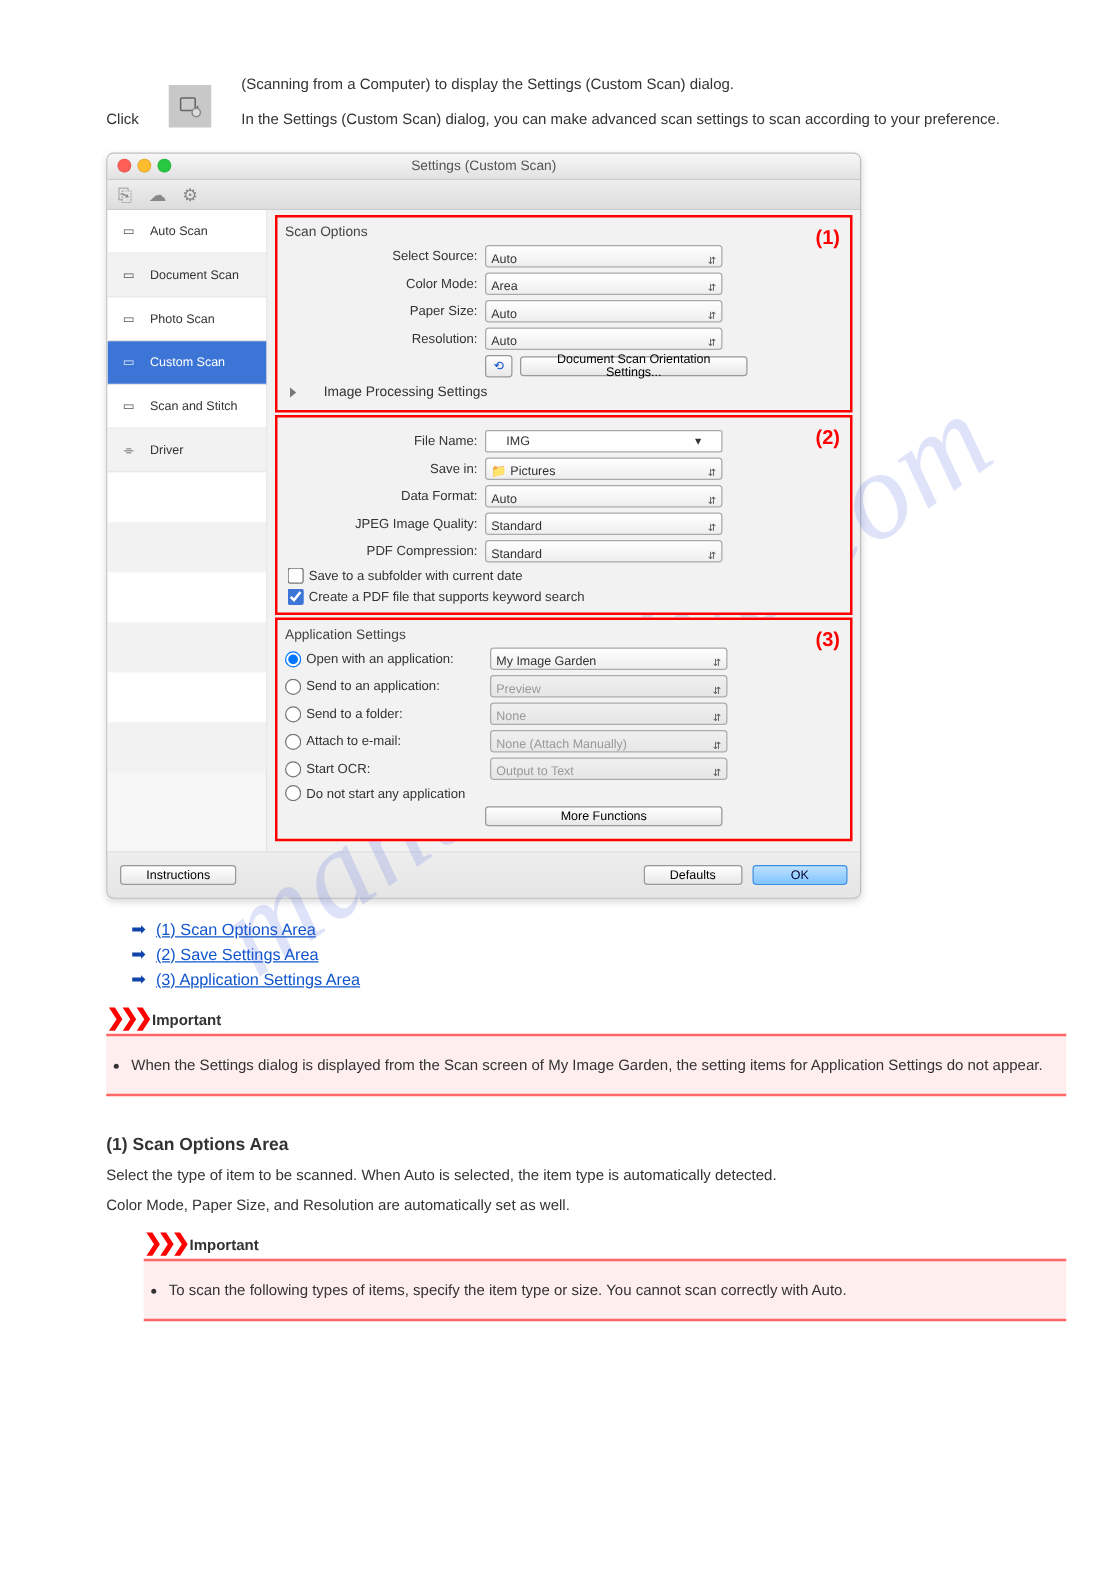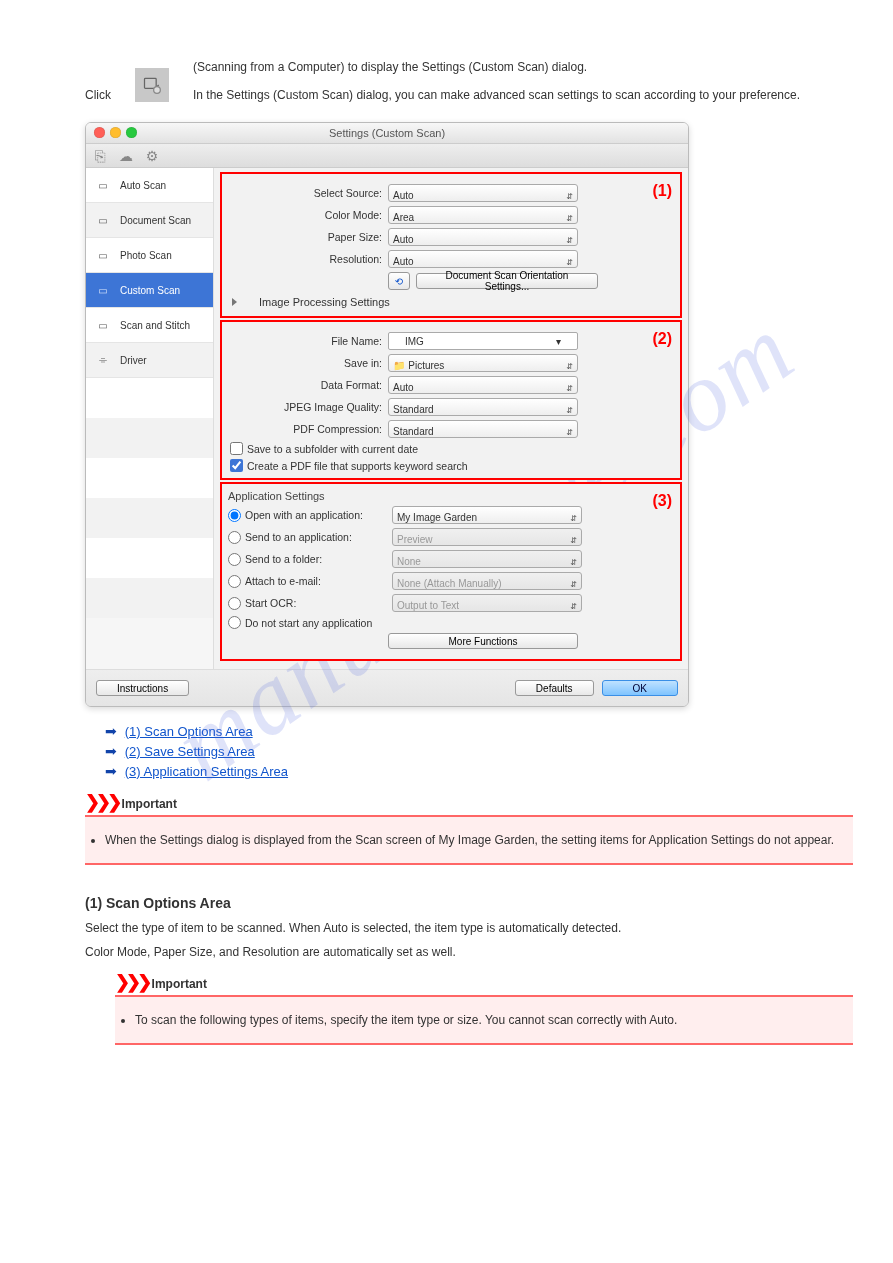--- a/index.html
+++ b/index.html
@@ -124,20 +124,21 @@
           <div style="height:40px;background:#fff;"></div>
           <div style="height:40px;background:#f2f2f2;"></div>
           <div style="height:40px;background:#fff;"></div>
           <div style="height:40px;background:#f2f2f2;"></div>
           <div style="height:40px;background:#fff;"></div>
           <div style="height:40px;background:#f2f2f2;"></div>
         </div>
         <div class="right">
           <div class="panel">
             <div class="annot">(1)</div>
+            <div class="panel-label">Scan Options</div>
             <div class="row">
                 <span class="lbl">Select Source:</span>
                 <div class="select">
                   <span>Auto</span>
                   <span class="arrows">⇵</span>
                 </div>
               </div>
             <div class="row">
                 <span class="lbl">Color Mode:</span>
                 <div class="select">

